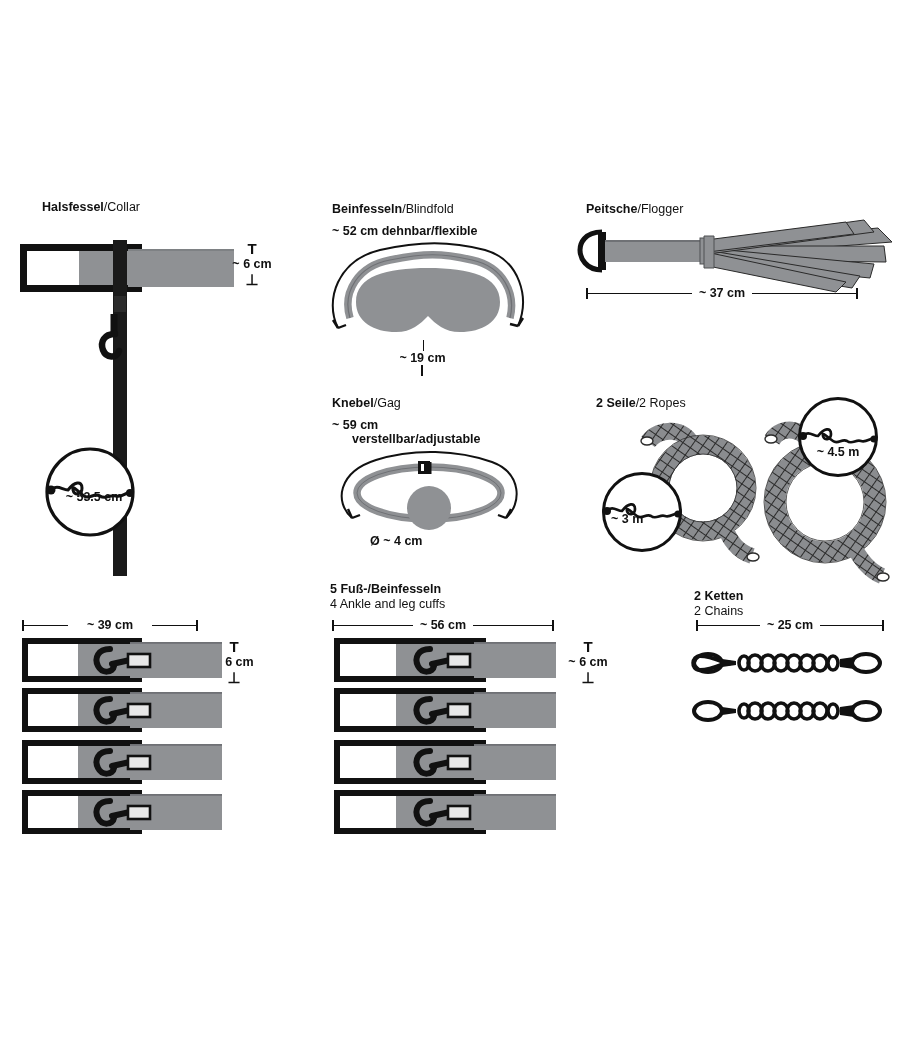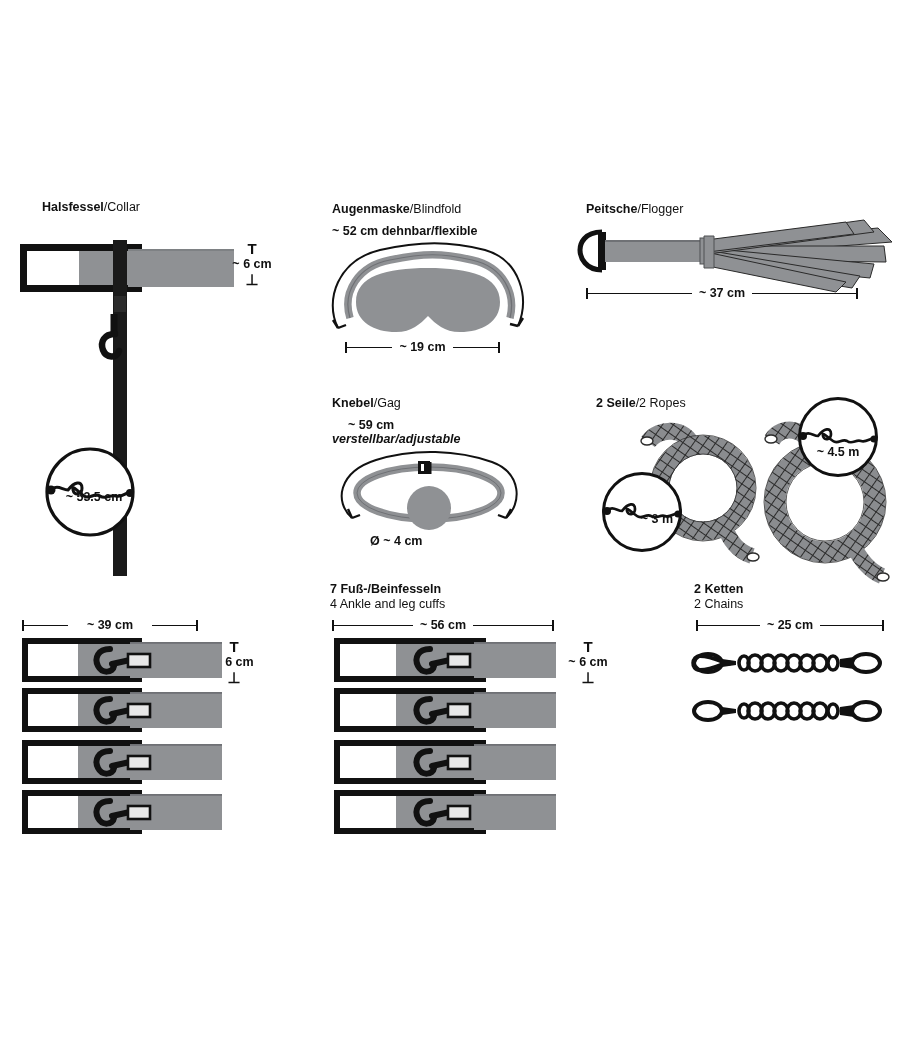--- a/index.html
+++ b/index.html
@@ -97,52 +97,52 @@
     <circle cx="46" cy="46" r="43" fill="#ffffff" stroke="#111111" stroke-width="3.2"></circle>
     <path d="M6 44 C 14 38, 18 44, 24 44 C 30 36, 38 34, 38 42 C 38 49, 30 50, 29 44
              C 28 38, 34 46, 40 50 C 46 54, 50 46, 56 50 C 62 54, 66 48, 72 50 C 78 52, 82 46, 87 46" fill="none" stroke="#111111" stroke-width="3" stroke-linecap="round" stroke-linejoin="round"></path>
     <circle cx="7" cy="44" r="4.5" fill="#111111"></circle>
     <circle cx="86" cy="47" r="4" fill="#111111"></circle>
   </svg>
   <div class="dimtxt" style="position:absolute; left:59px; top:490px; width:70px; text-align:center;">~ 53.5 cm</div>
 
   <div class="item" style="left:332px; top:202px;">
     <div class="hd">
-      <span class="de">Augenmaske</span><span class="en">/</span><span class="en">Blindfold</span>
+      <span class="de">Beinfesseln</span><span class="en">/</span><span class="en">Blindfold</span>
     </div>
   </div>
   <div class="sub" style="position:absolute; left:332px; top:224px;">~ 52 cm dehnbar/flexible</div>
 
   <svg style="position:absolute; left:320px; top:240px;" width="215" height="100">
 
     <path d="M18 88 C 4 60, 18 20, 60 10 C 100 1, 130 1, 165 10 C 200 20, 210 58, 198 86" fill="none" stroke="#111111" stroke-width="2"></path>
     <path d="M18 88 L 13 80 M18 88 L 26 85" stroke="#111111" stroke-width="2.4" fill="none"></path>
     <path d="M198 86 L 203 78 M198 86 L 190 84" stroke="#111111" stroke-width="2.4" fill="none"></path>
 
     <path d="M30 78 C 22 52, 38 26, 70 20 C 104 13, 122 13, 152 20 C 184 27, 196 54, 190 78" fill="none" stroke="#8f9194" stroke-width="7.5"></path>
     <path d="M30 78 C 22 52, 38 26, 70 20 C 104 13, 122 13, 152 20 C 184 27, 196 54, 190 78" fill="none" stroke="#6f7175" stroke-width="1.2"></path>
 
     <path d="M36 62 C 36 36, 66 28, 108 28 C 150 28, 180 36, 180 62
              C 180 82, 162 92, 140 92 C 124 92, 116 84, 108 76
              C 100 84, 92 92, 76 92 C 54 92, 36 82, 36 62 Z" fill="#8f9194"></path>
   </svg>
 
-  <div class="dimrow" style="left:345px; top:340px; width:155px;">
+  <div class="dimrow" style="left:345px; top:340px; width:155px;flex-direction:column;">
     <div class="seg l"></div>
     <div class="lbl dimtxt">~ 19 cm</div>
     <div class="seg r"></div>
   </div>
 
   <div class="item" style="left:332px; top:396px;">
     <div class="hd">
       <span class="de">Knebel</span><span class="en">/</span><span class="en">Gag</span>
     </div>
   </div>
-  <div class="sub" style="position:absolute; left:348px; top:418px;">~ 59 cm</div>
-  <div class="sub" style="position:absolute; left:332px; top:432px;font-style:italic;">verstellbar/adjustable</div>
+  <div class="sub" style="position:absolute; left:332px; top:418px;">~ 59 cm</div>
+  <div class="sub" style="position:absolute; left:352px; top:432px;">verstellbar/adjustable</div>
 
   <svg style="position:absolute; left:330px; top:446px;" width="200" height="86">
 
     <path d="M22 72 C 4 56, 8 26, 46 14 C 84 2, 128 4, 162 16 C 192 27, 192 58, 176 72" fill="none" stroke="#111111" stroke-width="2"></path>
     <path d="M22 72 L 18 63 M22 72 L 30 69" stroke="#111111" stroke-width="2.4" fill="none"></path>
     <path d="M176 72 L 181 63 M176 72 L 168 69" stroke="#111111" stroke-width="2.4" fill="none"></path>
 
     <ellipse cx="99" cy="47" rx="72" ry="26" fill="none" stroke="#8f9194" stroke-width="7.5"></ellipse>
     <ellipse cx="99" cy="47" rx="72" ry="26" fill="none" stroke="#6f7175" stroke-width="1"></ellipse>
 
@@ -228,21 +228,21 @@
     </g>
   </svg>
 
   <svg style="position:absolute; left:601px; top:471px;" width="82" height="82">
     <circle cx="41" cy="41" r="38.5" fill="#ffffff" stroke="#111111" stroke-width="3"></circle>
     <path d="M5 40 C 12 34, 16 40, 21 40 C 27 32, 34 31, 34 38 C 34 44, 27 45, 26 40
              C 25 35, 30 41, 36 45 C 41 49, 45 42, 50 45 C 55 49, 59 43, 64 45 C 69 47, 73 42, 78 42" fill="none" stroke="#111111" stroke-width="2.7" stroke-linecap="round" stroke-linejoin="round"></path>
     <circle cx="6" cy="40" r="4" fill="#111111"></circle>
     <circle cx="77" cy="43" r="3.6" fill="#111111"></circle>
   </svg>
-  <div class="dimtxt" style="position:absolute; left:611px; top:512px; width:62px; text-align:right;">~ 3 m</div>
+  <div class="dimtxt" style="position:absolute; left:611px; top:512px; width:62px; text-align:left;">~ 3 m</div>
 
   <svg style="position:absolute; left:797px; top:396px;" width="82" height="82">
     <circle cx="41" cy="41" r="38.5" fill="#ffffff" stroke="#111111" stroke-width="3"></circle>
     <path d="M5 40 C 12 34, 16 40, 21 40 C 27 32, 34 31, 34 38 C 34 44, 27 45, 26 40
              C 25 35, 30 41, 36 45 C 41 49, 45 42, 50 45 C 55 49, 59 43, 64 45 C 69 47, 73 42, 78 42" fill="none" stroke="#111111" stroke-width="2.7" stroke-linecap="round" stroke-linejoin="round"></path>
     <circle cx="6" cy="40" r="4" fill="#111111"></circle>
     <circle cx="77" cy="43" r="3.6" fill="#111111"></circle>
   </svg>
   <div class="dimtxt" style="position:absolute; left:805px; top:437px; width:66px; text-align:center;margin-top:8px;">~ 4.5 m</div>
 
@@ -304,21 +304,21 @@
       <rect x="112" y="6" width="92" height="1.8" fill="#6f7175"></rect>
       <g>
         <path d="M92 13 C 80 13, 76 22, 80 30 C 84 38, 95 37, 96 30" stroke="#111" stroke-width="6" fill="none" stroke-linecap="round"></path>
         <path d="M94 28 L 112 24" stroke="#111" stroke-width="6" fill="none" stroke-linecap="round"></path>
         <rect x="110" y="18" width="22" height="13" fill="#e8e8e8" stroke="#111111" stroke-width="2.6"></rect>
       </g>
     </g>
   </svg>
 
   <div class="item" style="left:330px; top:582px;">
-    <div class="hd2" style="font-weight:bold;">7 Fuß-/Beinfesseln</div>
+    <div class="hd2" style="font-weight:bold;">5 Fuß-/Beinfesseln</div>
     <div class="hd2">4 Ankle and leg cuffs</div>
   </div>
 
   <div class="dimrow" style="left:332px; top:618px; width:222px;">
     <div class="seg l"></div>
     <div class="lbl dimtxt">~ 56 cm</div>
     <div class="seg r"></div>
   </div>
 
   <div class="vdim" style="left:562px; top:640px; width:52px;">
@@ -372,21 +372,21 @@
       <rect x="144" y="6" width="82" height="1.8" fill="#6f7175"></rect>
       <g>
         <path d="M100 13 C 88 13, 84 22, 88 30 C 92 38, 103 37, 104 30" stroke="#111" stroke-width="6" fill="none" stroke-linecap="round"></path>
         <path d="M102 28 L 120 24" stroke="#111" stroke-width="6" fill="none" stroke-linecap="round"></path>
         <rect x="118" y="18" width="22" height="13" fill="#e8e8e8" stroke="#111111" stroke-width="2.6"></rect>
       </g>
     </g>
   </svg>
 
   <div class="item" style="left:694px; top:582px;">
-    <div class="hd2" style="font-weight:bold;">2 Ketten</div>
+    <div class="hd2" style="font-weight:bold;margin-top:7px;">2 Ketten</div>
     <div class="hd2">2 Chains</div>
   </div>
 
   <div class="dimrow" style="left:696px; top:618px; width:188px;">
     <div class="seg l"></div>
     <div class="lbl dimtxt">~ 25 cm</div>
     <div class="seg r"></div>
   </div>
 
   <svg style="position:absolute; left:692px; top:638px;" width="196" height="100">

